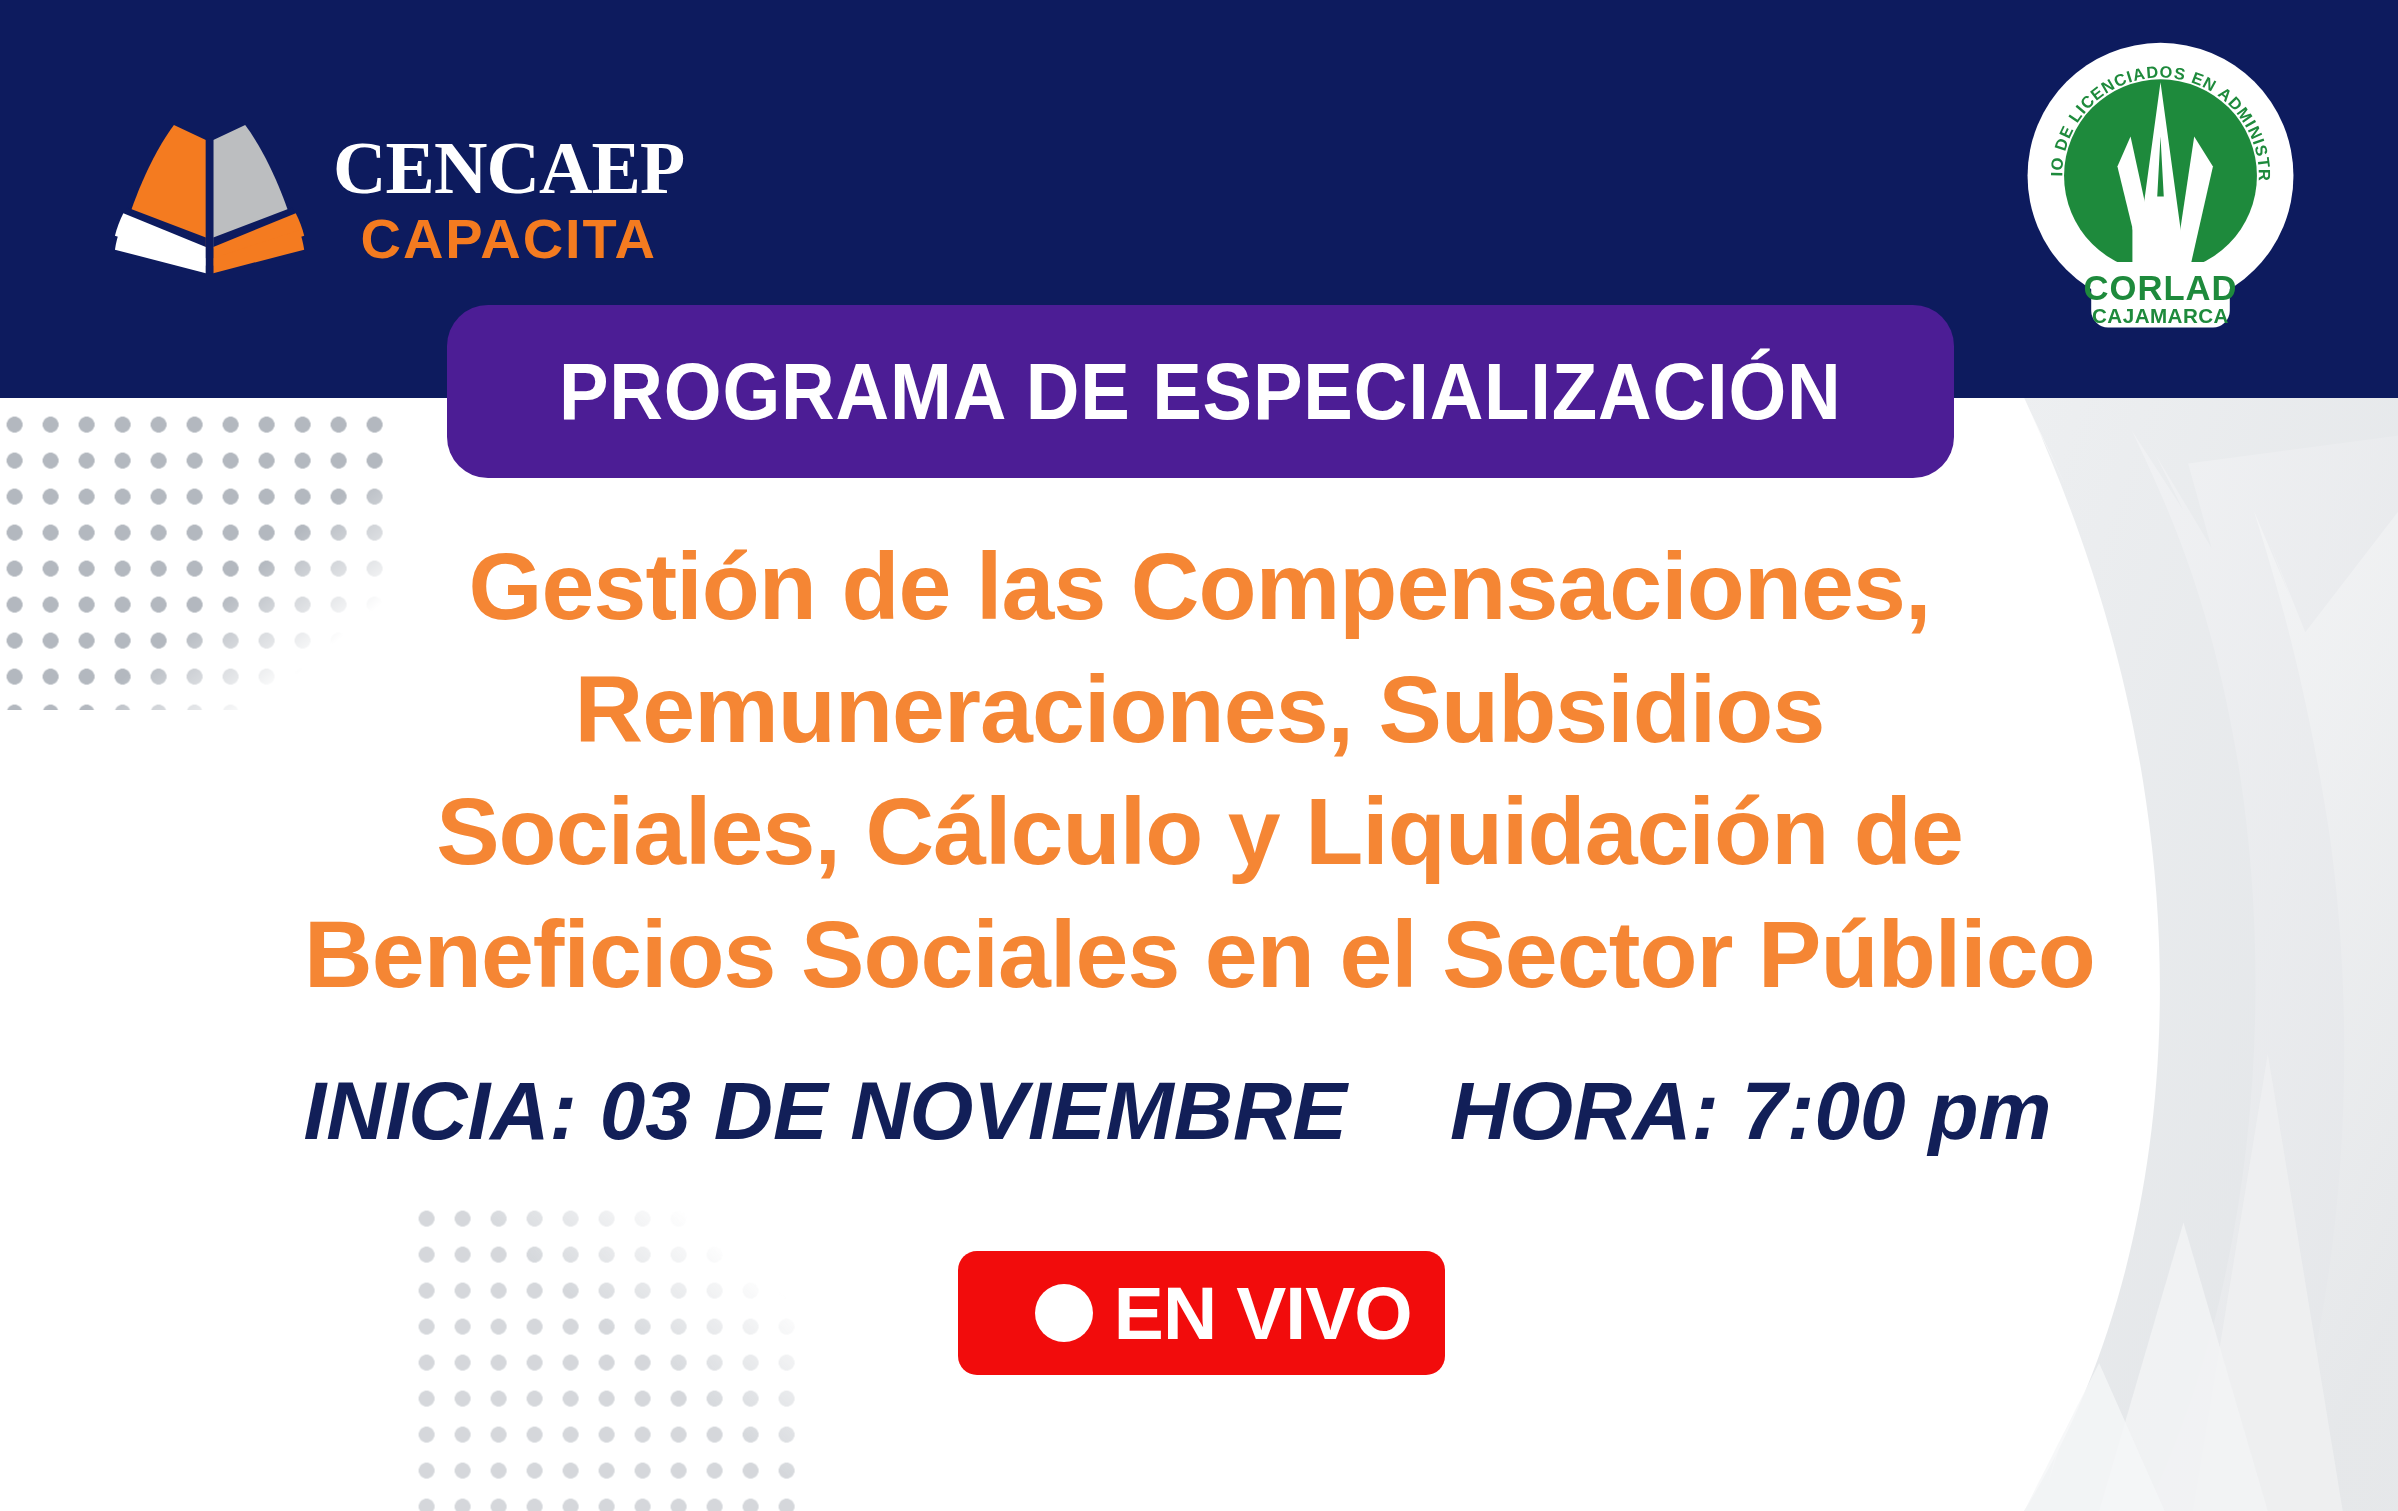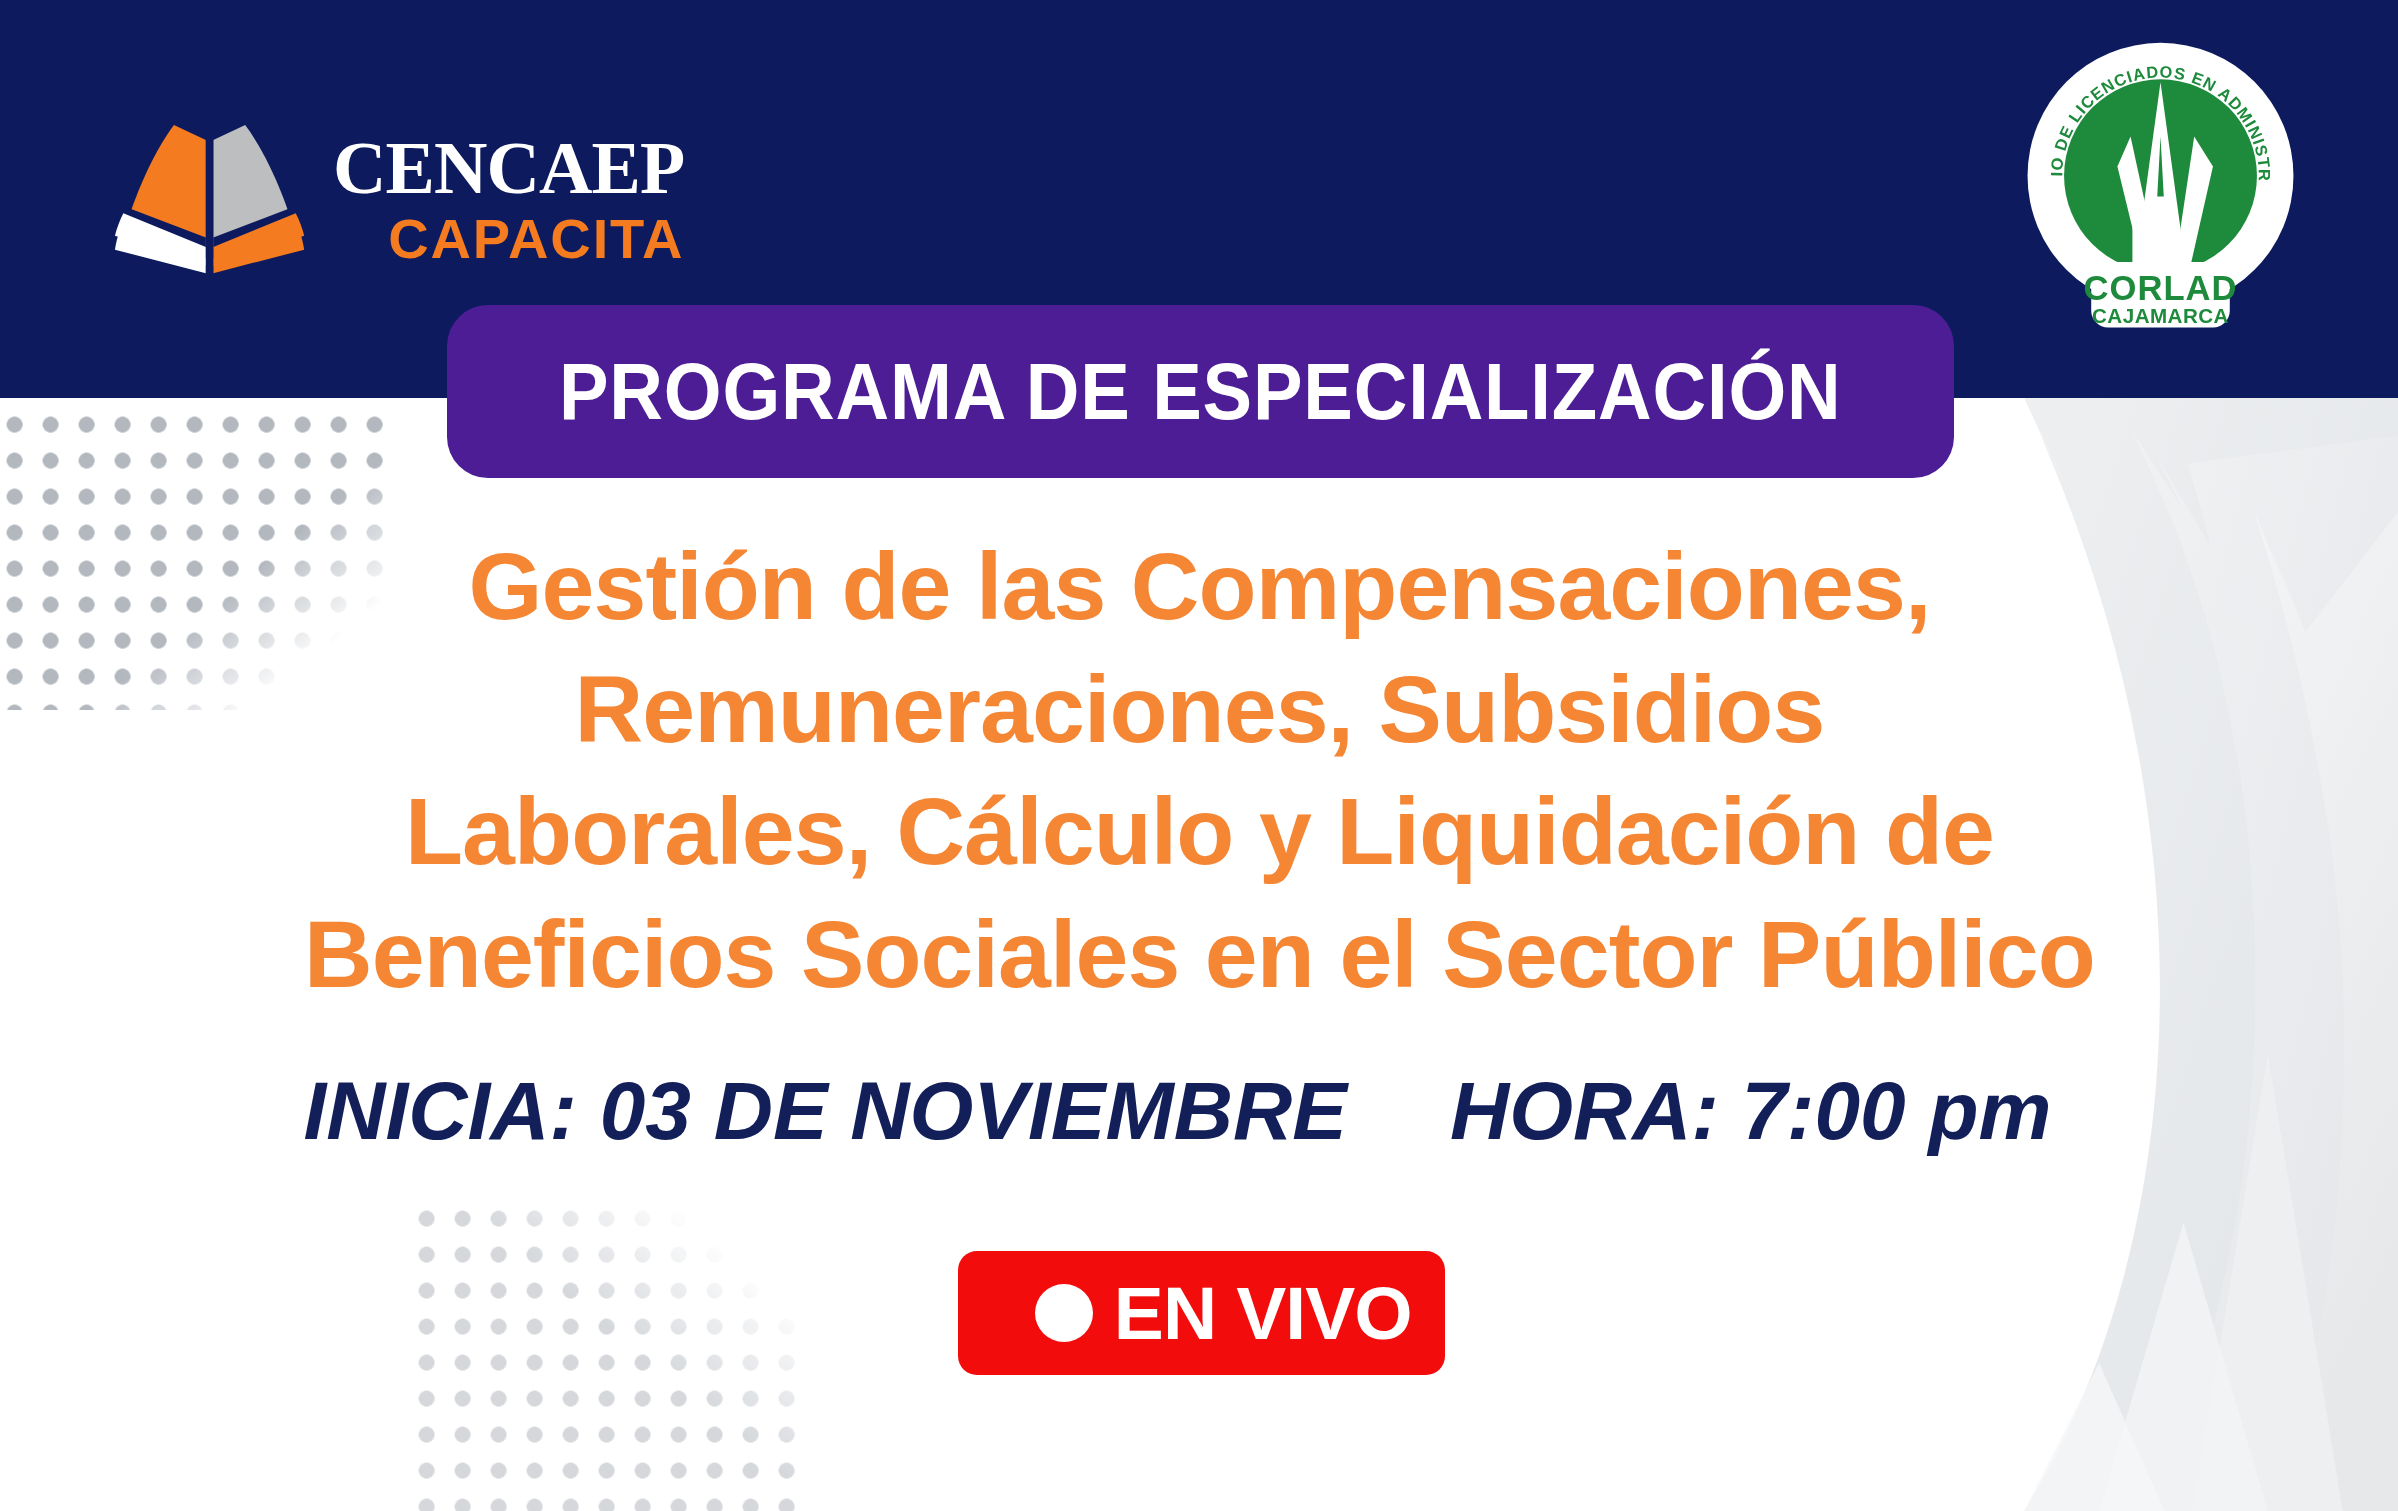--- a/index.html
+++ b/index.html
@@ -74,21 +74,21 @@
     letter-spacing:-0.9px;
     font-family:"Liberation Serif", serif;
     font-variant:small-caps;
     text-transform:lowercase;
   }
   .logo-sub {
     color:#f47b20;
     font-size:56px;
     font-weight:bold;
     letter-spacing:1.9px;
-    text-align:right;
+    text-align:center;
     margin-top:1.9px;
   }
 
   
   .logo-corlad {
     position:absolute; right:98px; top:26px;
     width:281px; height:309px;
     z-index:6;
   }
 
@@ -269,21 +269,21 @@
     <text x="150" y="317" text-anchor="middle" font-family="Liberation Sans, sans-serif" font-size="22" font-weight="bold" fill="#1e8a3c" letter-spacing="0.5">CAJAMARCA</text>
   </svg>
 
   <div class="program-banner">
     <span class="program-banner-text">PROGRAMA DE ESPECIALIZACIÓN</span>
   </div>
 
   <div class="title-block">
     <div class="title-line">Gestión de las Compensaciones,</div>
     <div class="title-line">Remuneraciones, Subsidios</div>
-    <div class="title-line">Laborales, Cálculo y Liquidación de</div>
+    <div class="title-line">Sociales, Cálculo y Liquidación de</div>
     <div class="title-line">Beneficios Sociales en el Sector Público</div>
   </div>
 
   <div class="datetime-row">
     <span class="datetime-item">INICIA: 03 DE NOVIEMBRE</span>
     <span class="datetime-item">HORA: 7:00 pm</span>
   </div>
 
   <div class="live-badge">
     <span class="live-dot"></span>

